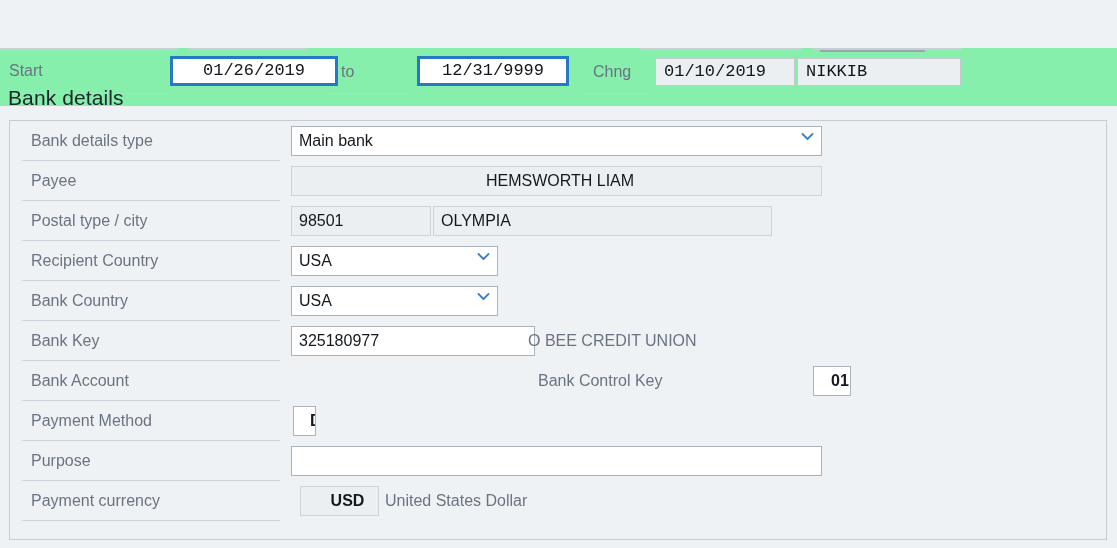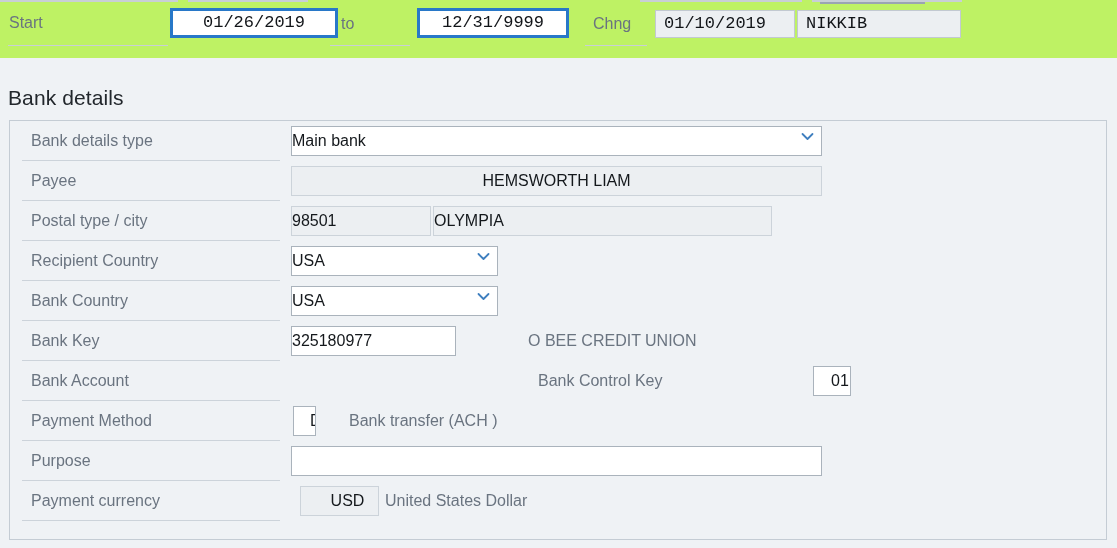--- a/index.html
+++ b/index.html
@@ -12,21 +12,22 @@
     height: 548px;
     overflow: hidden;
     font-family: "Liberation Sans", sans-serif;
     -webkit-font-smoothing: antialiased;
   }
 
   
   .topstrip {
     position: relative;
     height: 58px;
-    background: #bef264;
+    background: #86efac;
+    margin-top: 48px;
   }
   
   .stub {
     position: absolute;
     top: 0;
     height: 2px;
     background: #c8cfd6;
   }
   .stub.a { left: 0;   width: 178px; }
   .stub.b { left: 188px; width: 120px; }
@@ -150,28 +151,29 @@
   .inp {
     position: absolute;
     box-sizing: border-box;
     height: 30px;
     top: 5px;
     background: #ffffff;
     border: 1px solid #aab3bc;
     font-size: 16px;
     color: #14181c;
     line-height: 28px;
+    padding-left: 7px;
     white-space: nowrap;
     overflow: hidden;
   }
   .inp.readonly {
     background: #eceff2;
     border: 1px solid #ccd3da;
   }
-  .inp.center { padding-left: 16px; text-align: center; }
+  .inp.center { padding-left: 16px; text-align: center; font-weight: bold; }
 
   .statictext {
     position: absolute;
     top: 11px;
     font-size: 16px;
     color: #6a7480;
     white-space: nowrap;
   }
   .sublabel {
     position: absolute;
@@ -261,36 +263,35 @@
     <span class="chev" style="left:467px;">
       <svg width="13" height="13" viewBox="0 0 13 13">
           <path d="M1.5 4 L6.5 9 L11.5 4" fill="none" stroke="#3f7fbf" stroke-width="1.8" stroke-linecap="round" stroke-linejoin="round"></path>
         </svg>
     </span>
     <div class="sep"></div>
   </div>
 
   <div class="row">
     <div class="label">Bank Key</div>
-    <div class="inp" style="left:281px; width:165px;">325180977</div>
+    <div class="inp" style="left:281px; width:244px;">325180977</div>
     <div class="statictext" style="left:518px;">O BEE CREDIT UNION</div>
     <div class="sep"></div>
   </div>
 
   <div class="row">
     <div class="label">Bank Account</div>
     <div class="sublabel" style="left:528px;">Bank Control Key</div>
     <div class="inp center" style="left:803px; width:38px;">01</div>
     <div class="sep"></div>
   </div>
 
   <div class="row">
     <div class="label">Payment Method</div>
     <div class="inp center" style="left:283px; width:23px;">D</div>
-    <div class="statictext" style="left:339px;">Bank transfer (ACH )</div>
     <div class="sep"></div>
   </div>
 
   <div class="row">
     <div class="label">Purpose</div>
     <div class="inp" style="left:281px; width:531px;"></div>
     <div class="sep"></div>
   </div>
 
   <div class="row">

